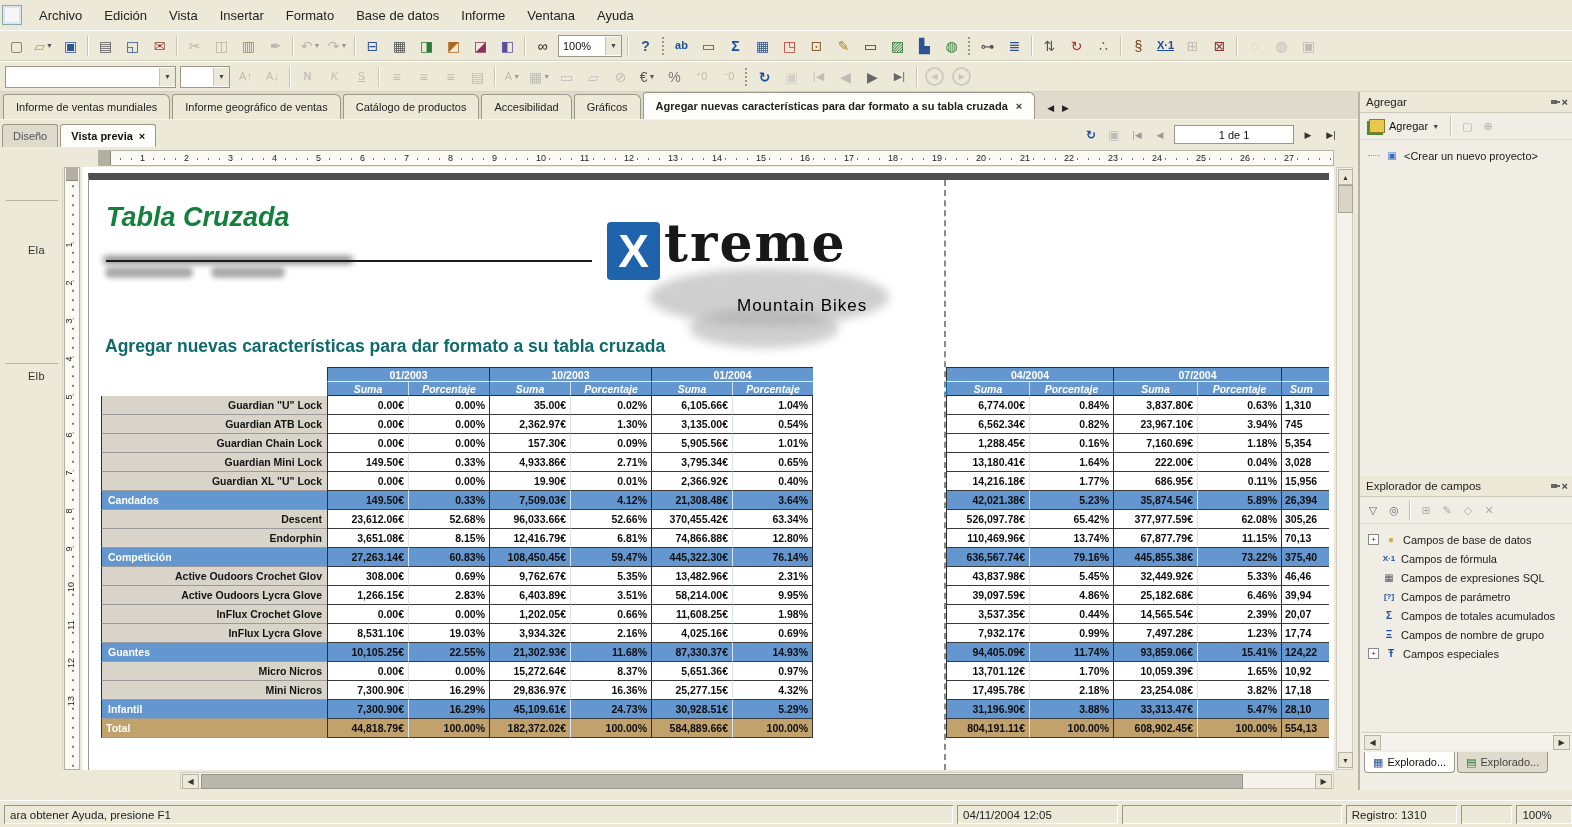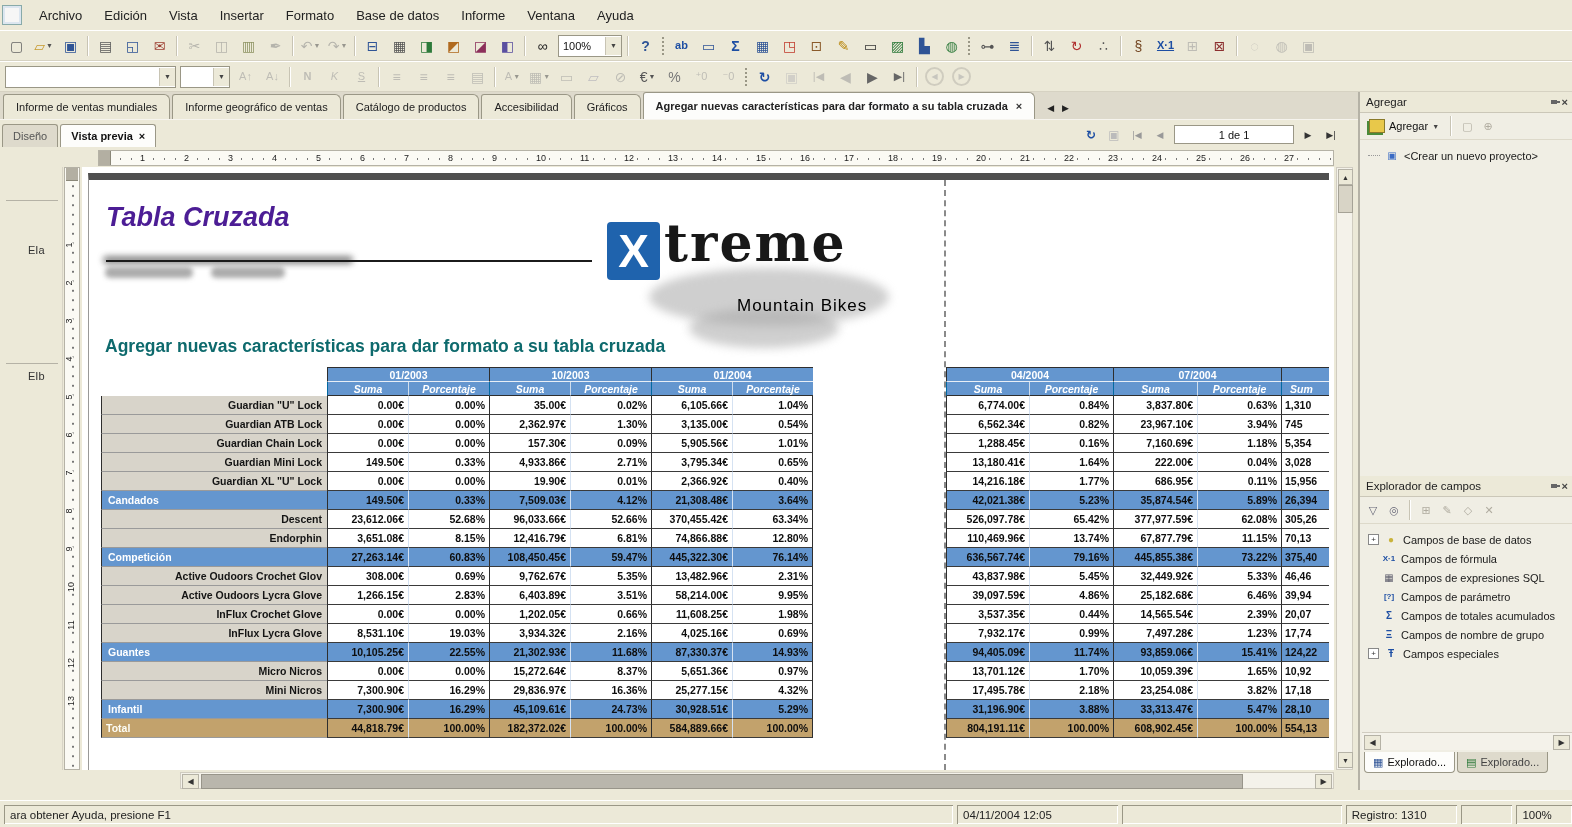--- a/index.html
+++ b/index.html
@@ -72,21 +72,21 @@
   .vscroll{position:absolute;left:1336px;top:20px;width:17px;height:603px;background:#f4f2ea;border:1px solid #d0ccc0;box-sizing:border-box;}
   .sbtn{position:absolute;left:1px;width:13px;height:14px;background:#ece9d8;border:1px solid #b5b2a6;
         display:flex;align-items:center;justify-content:center;font-size:7px;color:#333;}
   .vthumb{position:absolute;left:1px;top:17px;width:13px;height:26px;background:#d8d4c6;border:1px solid #a5a296;}
   .hscrollrow{position:absolute;left:82px;top:625px;width:1252px;height:18px;background:#ece9d8;}
   .hstrack{position:absolute;left:98px;top:0;width:1154px;height:17px;background:#f4f2ea;border:1px solid #d0ccc0;box-sizing:border-box;}
   .hsbtn{position:absolute;top:1px;width:15px;height:13px;background:#ece9d8;border:1px solid #b5b2a6;
         display:flex;align-items:center;justify-content:center;font-size:8px;color:#333;}
   .hthumb{position:absolute;left:20px;top:1px;width:1040px;height:13px;background:#b9b6ac;border:1px solid #98958a;}
   
-  .rpt-title{position:absolute;left:17px;top:22px;font-size:27px;font-weight:bold;font-style:italic;color:#4c1d95;}
+  .rpt-title{position:absolute;left:17px;top:22px;font-size:27px;font-weight:bold;font-style:italic;color:#15803d;}
   .rpt-line{position:absolute;left:17px;top:80px;width:486px;height:2px;background:#1b1b1b;}
   .rpt-lineblur{position:absolute;left:14px;top:76px;width:250px;height:8px;background:#555;border-radius:4px;filter:blur(3px);opacity:.7;}
   .blurblob{position:absolute;background:#8f8f8f;border-radius:5px;filter:blur(2.5px);opacity:.75;}
   .splat{position:absolute;background:#a8a8a8;border-radius:50%;filter:blur(5px);opacity:.55;}
   .logo-x{position:absolute;left:518px;top:42px;width:53px;height:58px;background:#1f63ad;color:#fff;
           display:flex;align-items:center;justify-content:center;font-size:46px;font-weight:bold;border-radius:4px;}
   .logo-rest{position:absolute;left:575px;top:32px;font-size:52px;font-weight:bold;color:#181818;letter-spacing:2px;
           font-family:"DejaVu Serif","Liberation Serif",serif;}
   .logo-tag{position:absolute;left:648px;top:116px;font-size:17px;font-weight:normal;color:#000000;letter-spacing:1px;}
   .rpt-heading{position:absolute;left:16px;top:156px;font-size:17.5px;font-weight:bold;color:#0e6a6d;}

